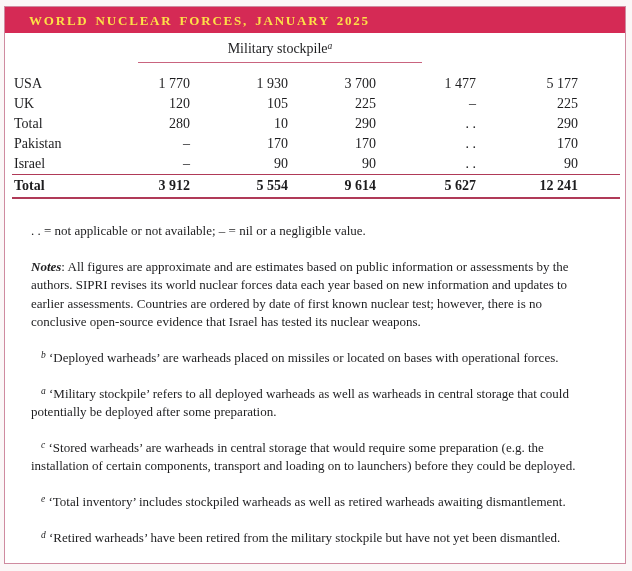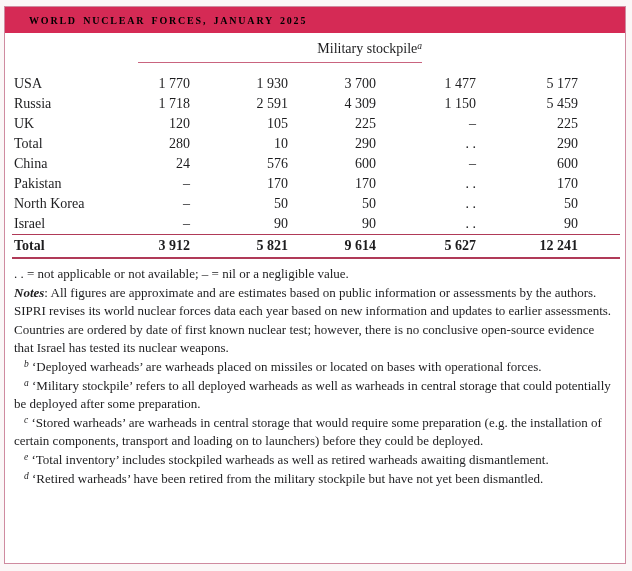--- a/index.html
+++ b/index.html
@@ -15,23 +15,23 @@
     position: absolute;
     left: 4px; top: 6px;
     width: 622px; height: 558px;
     border: 1.5px solid #cf8ba0;
     background: #ffffff;
     overflow: hidden;
   }
   .banner {
     height: 26px;
     background: #d52a55;
-    color: #000000;
+    color: #fde047;
     font-weight: bold;
-    font-size: 10px;
+    font-size: 13px;
     letter-spacing: 1.8px;
     word-spacing: 2px;
     line-height: 27px;
     padding-left: 24px;
     white-space: nowrap;
   }
   table.forces {
     border-collapse: collapse;
     table-layout: fixed;
     width: 608px;
@@ -40,21 +40,21 @@
     color: #1d1d1f;
   }
   col.w-country { width: 126px; }
   col.w-dep { width: 100px; }
   col.w-sto { width: 96px; }
   col.w-tot { width: 88px; }
   col.w-ret { width: 100px; }
   col.w-inv { width: 98px; }
 
   th { font-weight: normal; }
-  tr.grouphead th { padding: 7px 0 4px 0; line-height: 18px; text-align: right; }
+  tr.grouphead th { padding: 7px 0 4px 0; line-height: 18px; text-align: center; }
   th.group-h {
     padding-left: 2px;
     border-bottom: 1.5px solid #c9647f;
     font-size: 14px;
   }
   tr.colhead th {
     vertical-align: bottom;
     text-align: left;
     padding: 3px 0 6px 2px;
     line-height: 17px;
@@ -82,21 +82,21 @@
     font-style: italic;
     font-size: 9.5px;
     line-height: 0;
     vertical-align: 4px;
   }
   .notes {
     padding: 6px 10px 0 9px;
     font-size: 13px;
     line-height: 18.6px;
   }
-  .notes p { margin: 0; }
+  .notes p { margin: 17px; }
   .fn { text-indent: 10px; }
   .notes-lead { font-style: italic; font-weight: bold; }
 </style>
 </head>
 <body>
 
 <div class="frame">
 
   <div class="banner">
     <span>WORLD NUCLEAR FORCES, JANUARY 2025</span>
@@ -122,79 +122,55 @@
     <tbody>
       <tr>
         <td class="country">USA</td>
         <td class="n c-dep">1 770</td>
         <td class="n c-sto">1 930</td>
         <td class="n c-tot">3 700</td>
         <td class="n c-ret">1 477</td>
         <td class="n c-inv">5 177</td>
       </tr>
       <tr>
-        <td class="country">Russia</td>
-        <td class="n c-dep">1 718</td>
-        <td class="n c-sto">2 591</td>
-        <td class="n c-tot">4 309</td>
-        <td class="n c-ret">1 150</td>
-        <td class="n c-inv">5 459</td>
-      </tr>
-      <tr>
         <td class="country">UK</td>
         <td class="n c-dep">120</td>
         <td class="n c-sto">105</td>
         <td class="n c-tot">225</td>
         <td class="n c-ret">–</td>
         <td class="n c-inv">225</td>
       </tr>
       <tr>
         <td class="country">Total</td>
         <td class="n c-dep">280</td>
         <td class="n c-sto">10</td>
         <td class="n c-tot">290</td>
         <td class="n c-ret">. .</td>
         <td class="n c-inv">290</td>
       </tr>
       <tr>
-        <td class="country">China</td>
-        <td class="n c-dep">24</td>
-        <td class="n c-sto">576</td>
-        <td class="n c-tot">600</td>
-        <td class="n c-ret">–</td>
-        <td class="n c-inv">600</td>
-      </tr>
-      <tr>
         <td class="country">Pakistan</td>
         <td class="n c-dep">–</td>
         <td class="n c-sto">170</td>
         <td class="n c-tot">170</td>
         <td class="n c-ret">. .</td>
         <td class="n c-inv">170</td>
-      </tr>
-      <tr>
-        <td class="country">North Korea</td>
-        <td class="n c-dep">–</td>
-        <td class="n c-sto">50</td>
-        <td class="n c-tot">50</td>
-        <td class="n c-ret">. .</td>
-        <td class="n c-inv">50</td>
       </tr>
       <tr>
         <td class="country">Israel</td>
         <td class="n c-dep">–</td>
         <td class="n c-sto">90</td>
         <td class="n c-tot">90</td>
         <td class="n c-ret">. .</td>
         <td class="n c-inv">90</td>
       </tr>
       <tr class="total">
         <td class="country">Total</td>
         <td class="n c-dep">3 912</td>
-        <td class="n c-sto">5 821</td>
+        <td class="n c-sto">5 554</td>
         <td class="n c-tot">9 614</td>
         <td class="n c-ret">5 627</td>
         <td class="n c-inv">12 241</td>
       </tr>
     </tbody>
   </table>
 
   <div class="notes">
     <p class="legend">. . = not applicable or not available; – = nil or a negligible value.</p>
     <p class="notespara"><span class="notes-lead">Notes</span><span>: All figures are approximate and are estimates based on public information or assessments by the authors. SIPRI revises its world nuclear forces data each year based on new information and updates to earlier assessments. Countries are ordered by date of first known nuclear test; however, there is no conclusive open-source evidence that Israel has tested its nuclear weapons.</span></p>

